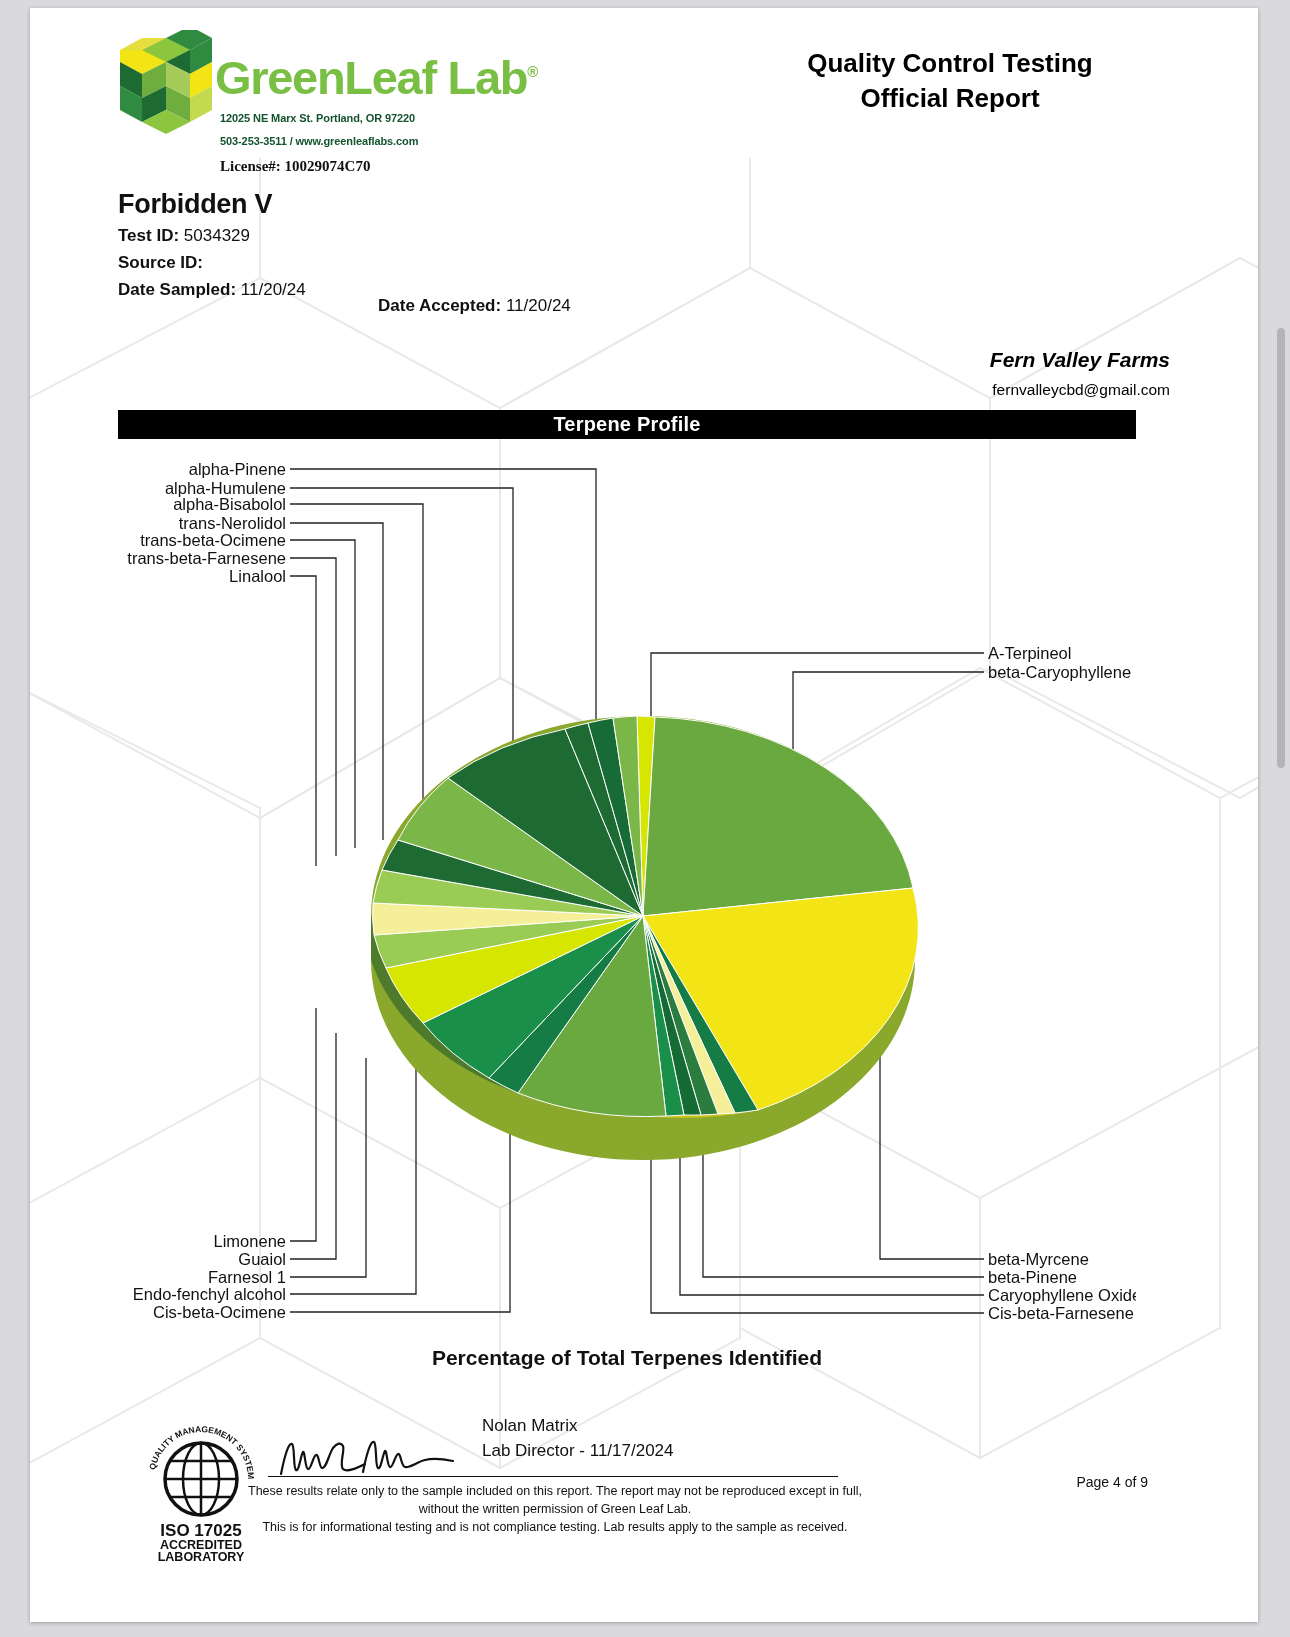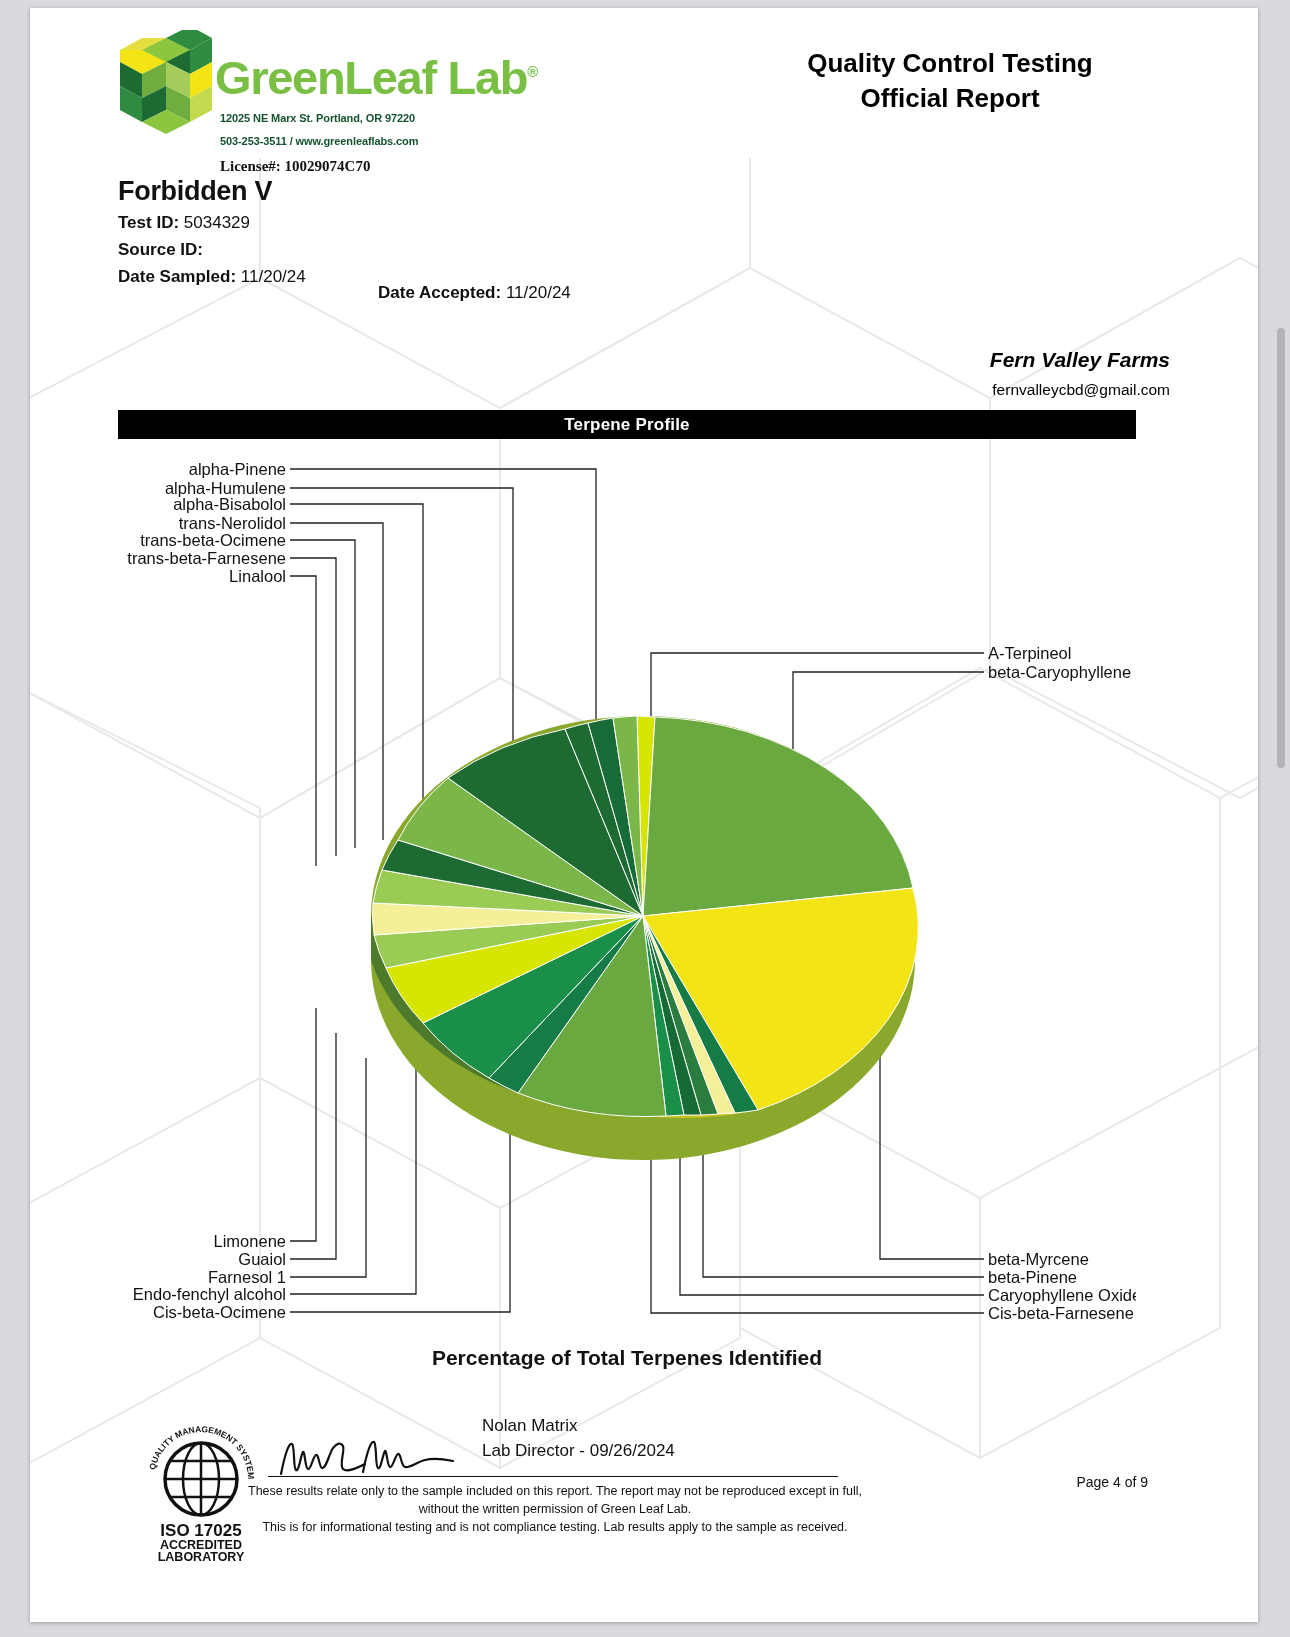--- a/index.html
+++ b/index.html
@@ -50,21 +50,21 @@
   #report-title {
     position:absolute; left:640px; top:38px; width:560px;
     text-align:center; font-size:26px; font-weight:bold; color:#000;
     line-height:1.34;
   }
 
   
   .sample-block { position:absolute; left:88px; top:168px; width:1050px; }
   #sample-name {
     font-size:27px; font-weight:bold; color:#111;
-    margin:0 0 6px 0; letter-spacing:-0.3px;
+    margin:13px 0 6px 0; letter-spacing:-0.3px;
   }
   .inf-row { position:relative; height:27px; font-size:17px; color:#111; }
   .inf-lbl { font-weight:bold; }
   .inf-val { font-weight:normal; }
   .col2 { position:absolute; left:265px; top:0; }
   .col2b { position:absolute; left:260px; top:0;margin-top:16px; }
 
   #client-name {
     position:absolute; right:88px; top:340px;
     font-size:21px; font-weight:bold; font-style:italic; color:#000;
@@ -72,21 +72,21 @@
   }
   #client-email {
     position:absolute; right:88px; top:373px;
     font-size:15.5px; color:#000; white-space:nowrap;
   }
 
   
   #section-bar {
     position:absolute; left:88px; top:402px; width:1018px; height:29px;
     background:#000; color:#fff;
-    font-size:17px; font-weight:bold; text-align:center;
+    font-size:20px; font-weight:bold; text-align:center;
     line-height:29px; letter-spacing:.2px;
   }
 
   
   #chart-area { position:absolute; left:88px; top:440px; width:1018px; height:890px; }
   #chart-svg { display:block; }
   .leader { stroke:#222; stroke-width:1.3; fill:none; }
   .lbl {
     font-family:"Liberation Sans", sans-serif;
     font-size:16.5px; fill:#111;
@@ -381,21 +381,21 @@
           <path d="M6 40 C10 20 14 8 17 10 C20 12 18 34 21 36 C24 38 26 20 28 18
                    C30 17 30 34 33 35 C36 36 38 22 41 21 C44 20 44 33 47 34
                    C51 35 54 20 58 14 C62 9 66 8 68 12 C70 17 64 30 68 35 C72 39 82 34 90 30"></path>
           <path d="M88 38 C92 18 96 6 99 8 C102 10 100 32 103 34 C106 36 108 19 110 17
                    C112 16 112 32 115 33 C118 34 120 21 123 20 C126 19 126 32 130 33
                    C135 34 142 28 150 26 C158 24 168 25 178 27"></path>
         </g>
       </svg>
 
       <div id="sig-name">Nolan Matrix</div>
-      <div id="sig-role">Lab Director - 09/26/2024</div>
+      <div id="sig-role">Lab Director - 11/17/2024</div>
       <div id="sig-rule"></div>
       <div id="disc2">This is for informational testing and is not compliance testing. Lab results apply to the sample as received.</div>
       <div id="disc1">These results relate only to the sample included on this report. The report may not be reproduced except in full, without the written permission of Green Leaf Lab.</div>
       <div id="page-num">Page 4 of 9</div>
     </div>
 
   </div>
 </div>
 
 <div id="scrollbar-track">

